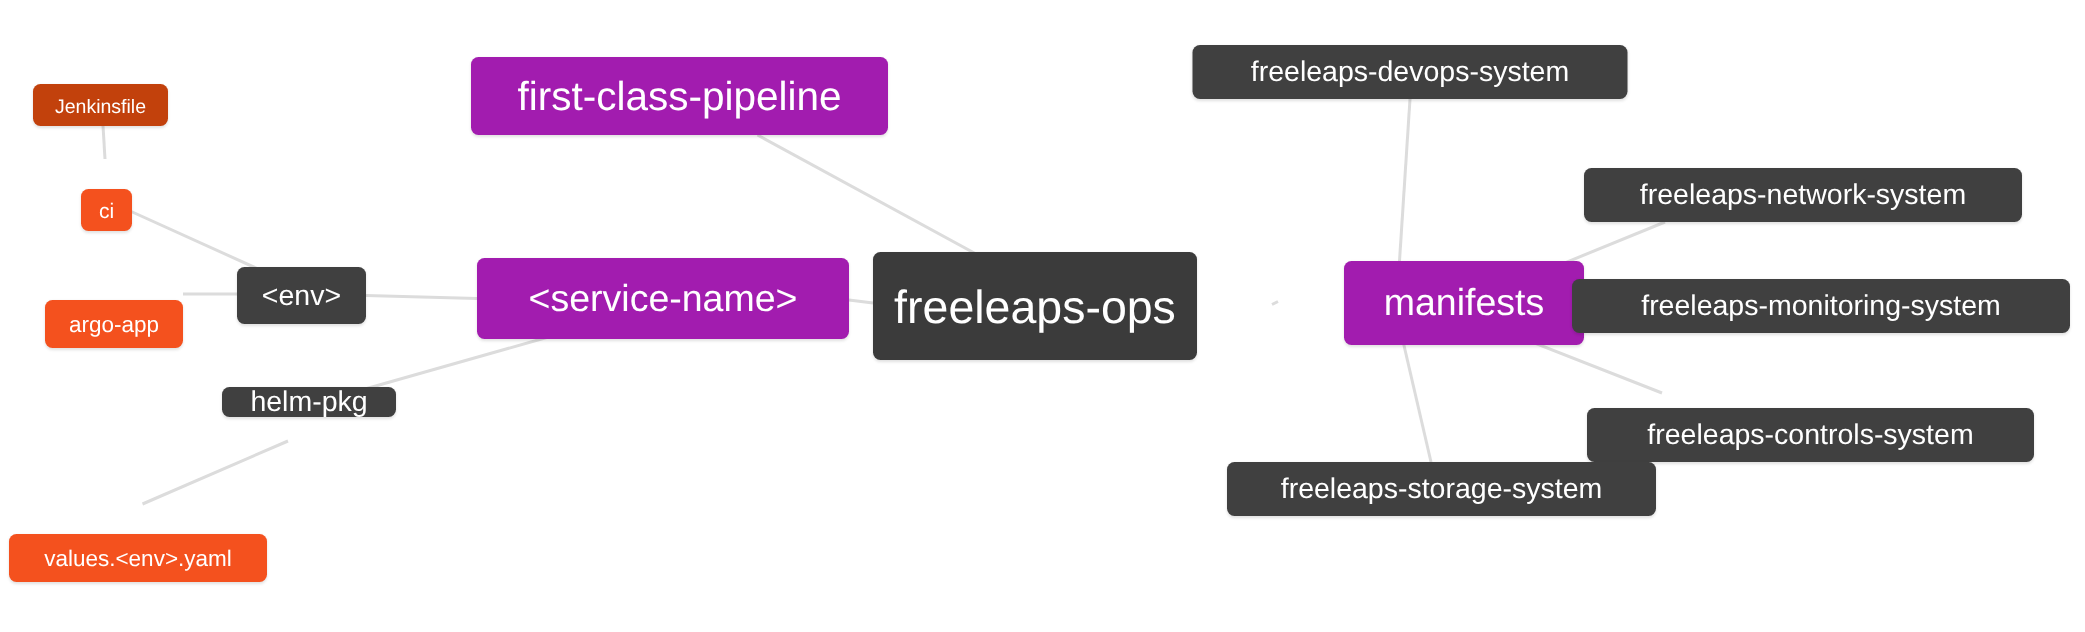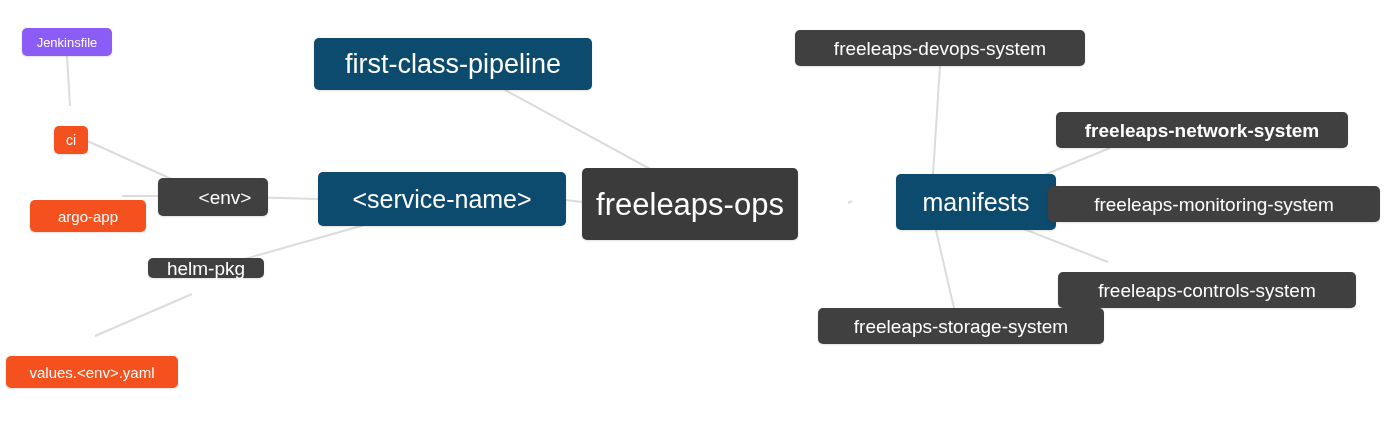--- a/index.html
+++ b/index.html
@@ -31,38 +31,38 @@
     display: flex;
     align-items: center;
     justify-content: center;
     color: #ffffff;
     border-radius: 5px;
     white-space: nowrap;
     box-shadow: 0 1px 2px rgba(0,0,0,0.12);
     cursor: default;
     line-height: 1;
   }
-  .blue   { background: #0c4a6e; text-align: center; }
+  .blue   { background: #a21caf; text-align: center; }
   .green  { background: #404040; }
   .orange { background: #f4511e; margin-top: 20px; }
-  .amber  { background: #8b5cf6; }
+  .amber  { background: #c2410c; margin-top: 28px; }
   .dark   { background: #3b3b3b; }
 
   .n-jenkinsfile { left: 22px;   top: 28px;  width: 90px;  height: 28px; font-size: 13px; }
   .n-ci          { left: 54px;   top: 106px; width: 34px;  height: 28px; font-size: 14px; }
-  .n-argo-app    { left: 30px;   top: 180px; width: 116px;  height: 32px; font-size: 15px; }
-  .n-env         { left: 158px;  top: 178px; width: 86px;  height: 38px; font-size: 19px; padding-left: 24px; }
+  .n-argo-app    { left: 30px;   top: 180px; width: 92px;  height: 32px; font-size: 15px; }
+  .n-env         { left: 158px;  top: 178px; width: 86px;  height: 38px; font-size: 19px; }
   .n-fcp         { left: 314px;  top: 38px;  width: 278px; height: 52px; font-size: 27px; }
   .n-service     { left: 318px;  top: 172px; width: 248px; height: 54px; font-size: 25px; }
   .n-helm        { left: 148px;  top: 258px; width: 116px; height: 20px; font-size: 19px; }
   .n-values      { left: 6px;    top: 336px; width: 172px; height: 32px; font-size: 15px; }
   .n-ops         { left: 582px;  top: 168px; width: 216px; height: 72px; font-size: 31px; }
   .n-manifests   { left: 896px;  top: 174px; width: 160px; height: 56px; font-size: 25px; }
   .n-devops      { left: 795px;  top: 30px;  width: 290px; height: 36px; font-size: 19px; }
-  .n-network     { left: 1056px; top: 112px; width: 292px; height: 36px; font-size: 19px; font-weight: bold; }
+  .n-network     { left: 1056px; top: 112px; width: 292px; height: 36px; font-size: 19px; }
   .n-monitoring  { left: 1048px; top: 186px; width: 332px; height: 36px; font-size: 19px; text-align: right; }
   .n-controls    { left: 1058px; top: 272px; width: 298px; height: 36px; font-size: 19px; }
   .n-storage     { left: 818px;  top: 308px; width: 286px; height: 36px; font-size: 19px; }
 </style>
 </head>
 <body>
 
 <div class="canvas">
 
   <svg class="edges" width="1390" height="421" viewBox="0 0 1390 421">

